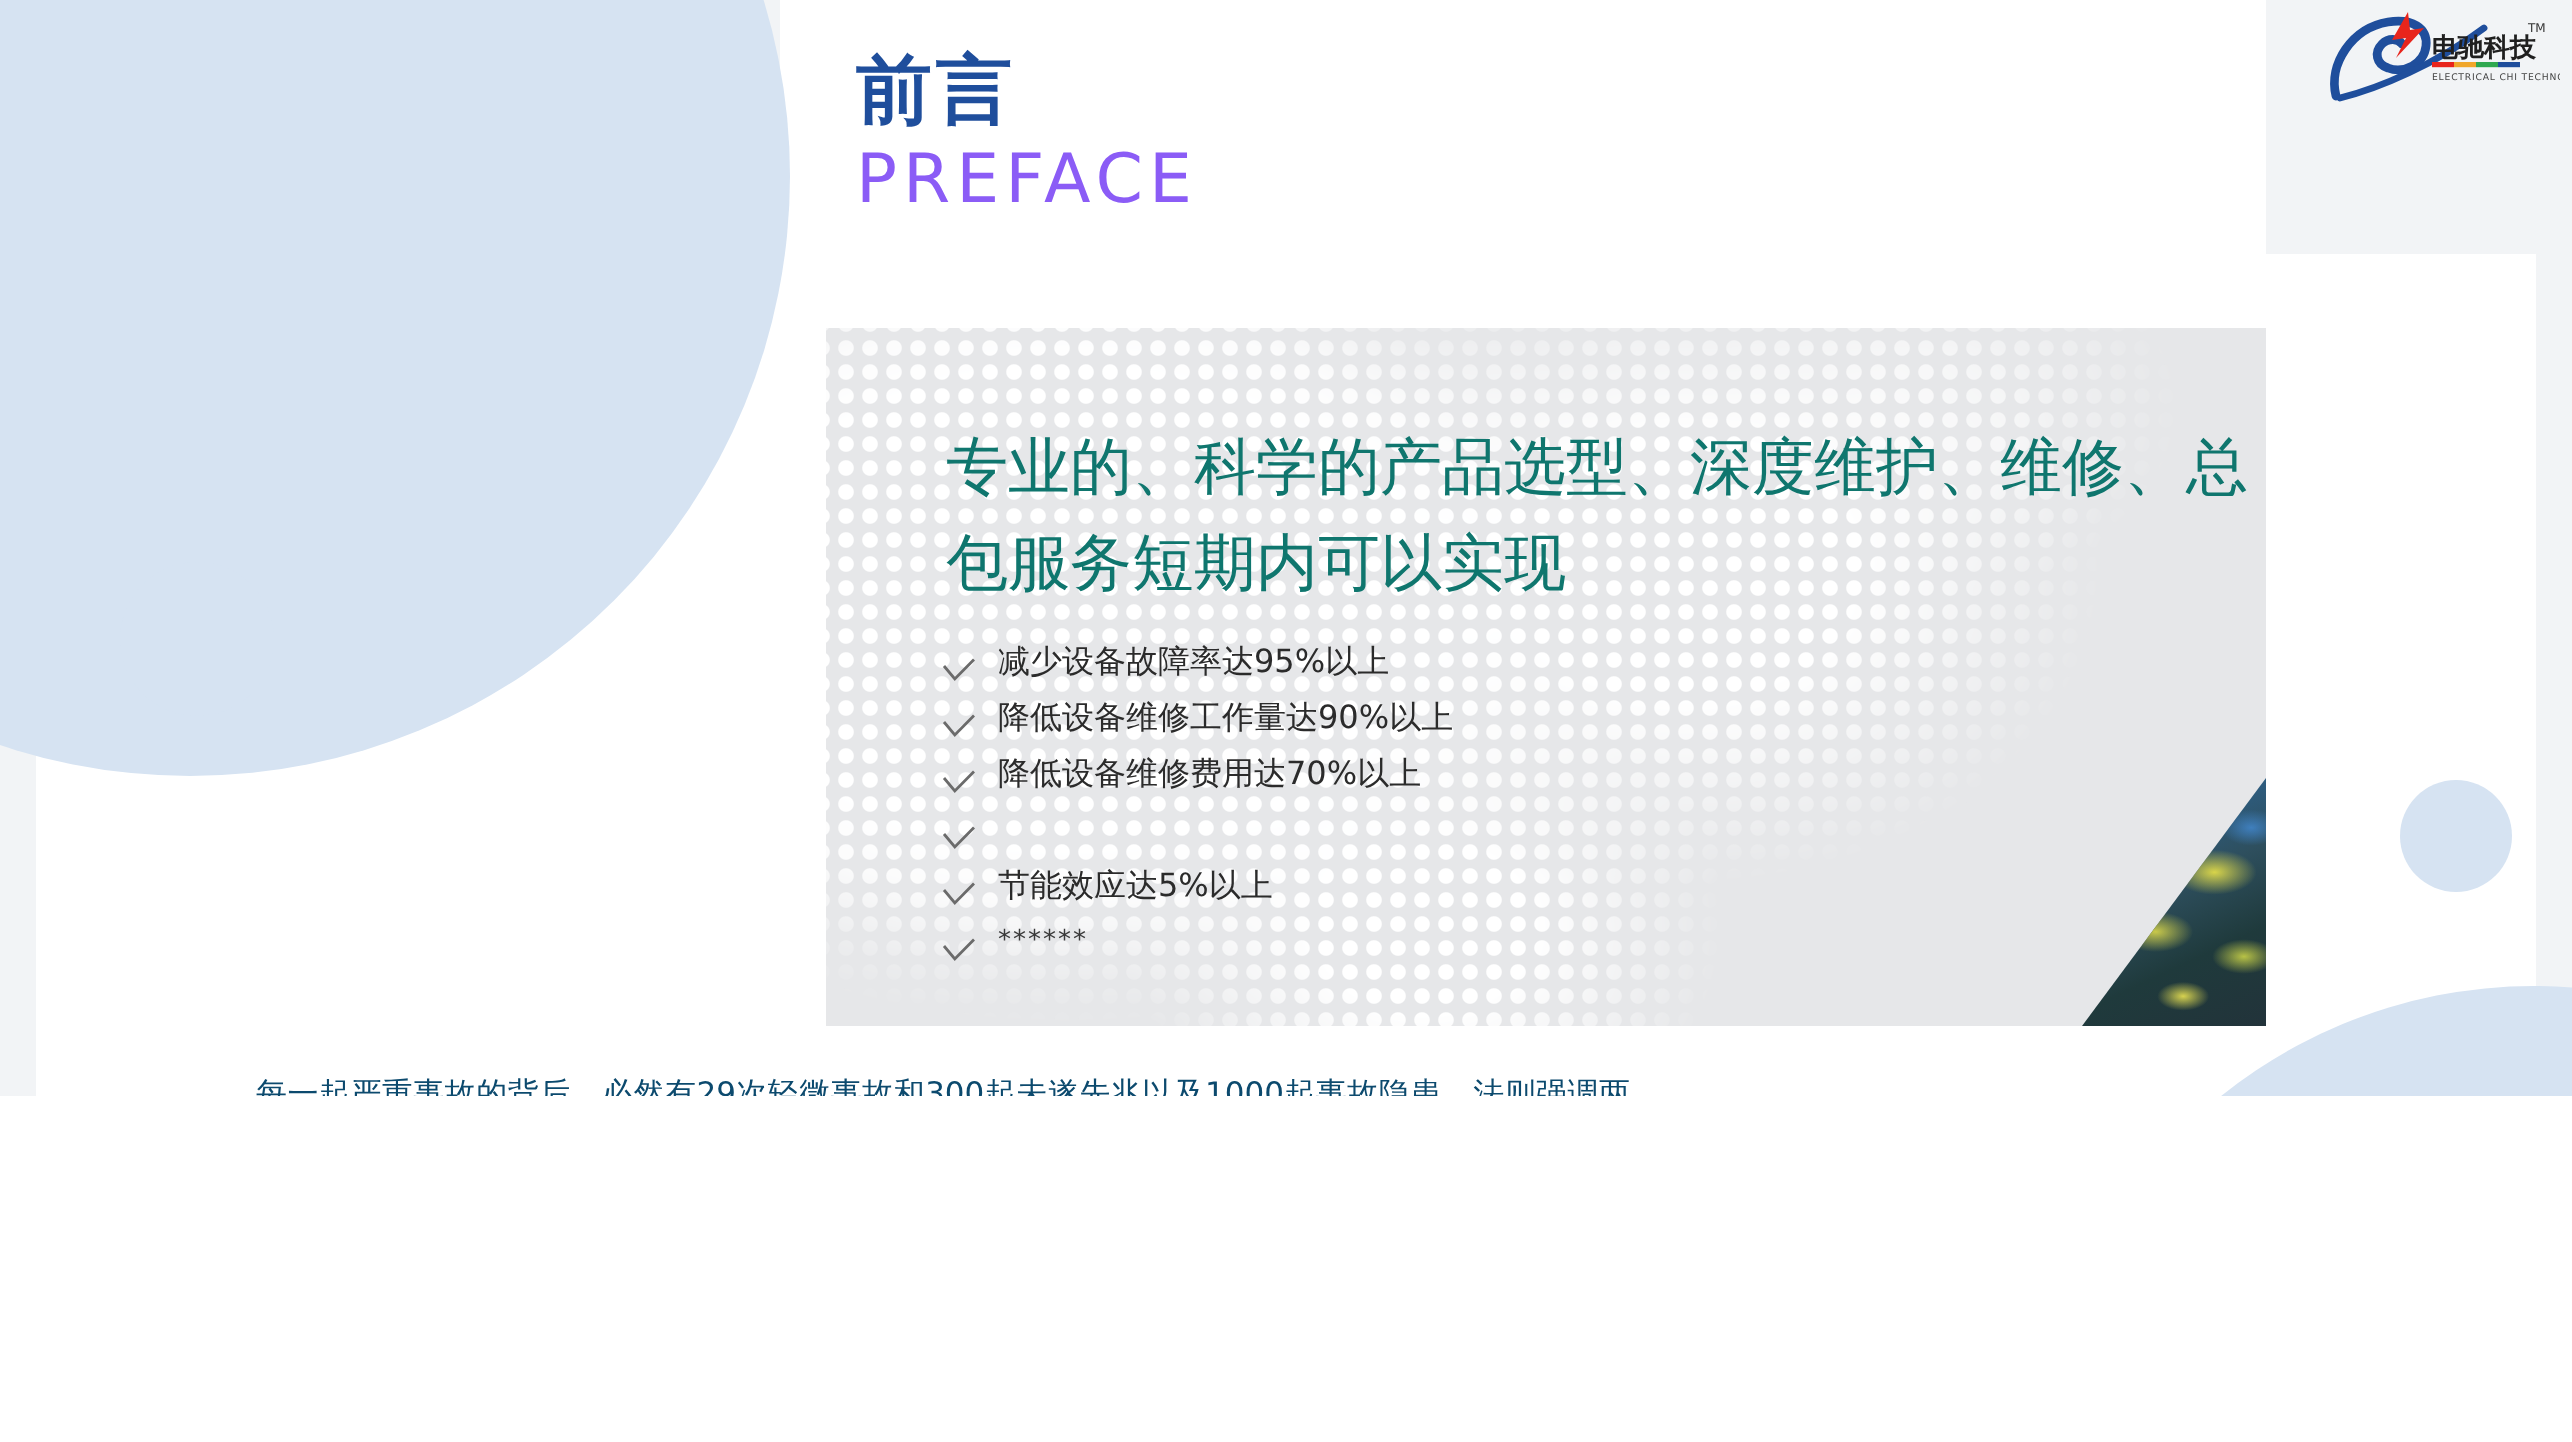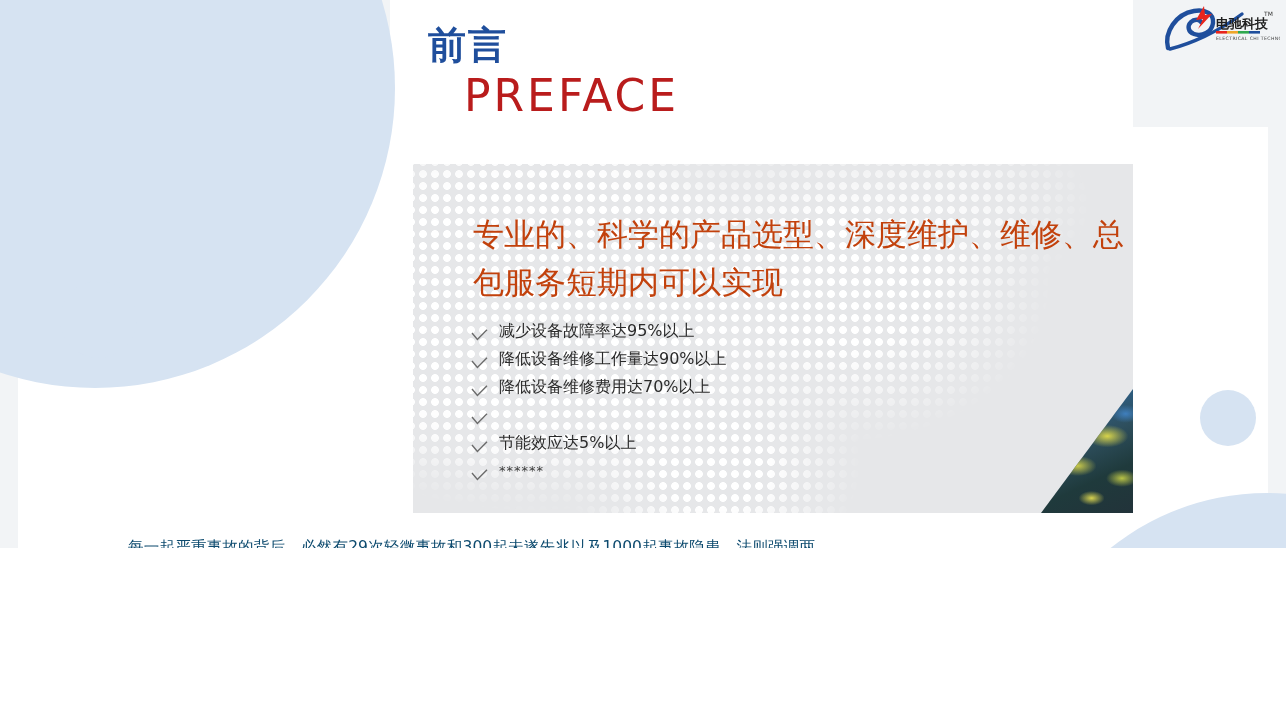--- a/index.html
+++ b/index.html
@@ -101,27 +101,26 @@
     font-size: 38px;
     font-weight: bold;
     color: #1f4e9c;
     letter-spacing: 2px;
     line-height: 1.1;
     white-space: nowrap;
   }
   .title-en {
     position: absolute;
     left: 428px; top: 72px;
-    font-size: 44px;
+    font-size: 34px;
     font-weight: normal;
-    color: #b91c1c;
+    color: #8b5cf6;
     letter-spacing: 3px;
     line-height: 1.1;
     white-space: nowrap;
-    margin-left: 36px;
   }
 
   
   .logo {
     position: absolute;
     left: 1160px; top: 2px;
     width: 120px; height: 54px;
   }
 
   
@@ -163,21 +162,21 @@
       radial-gradient(ellipse 20px 12px at 92% 20%, #3f7fbd 0%, rgba(63,127,189,0) 75%),
       linear-gradient(155deg, #2f6fa8 0%, #2d5f86 22%, #2e4f5e 45%, #1f3a3c 70%, #22333a 100%);
   }
 
   .panel-heading {
     position: absolute;
     left: 60px; top: 46px;
     width: 660px;
     font-size: 31px;
     font-weight: normal;
-    color: #c2410c;
+    color: #0f766e;
     line-height: 1.56;
     letter-spacing: 0px;
   }
 
   .bullet-list {
     position: absolute;
     left: 58px; top: 153px;
     width: 500px;
   }
   .bullet-row {

